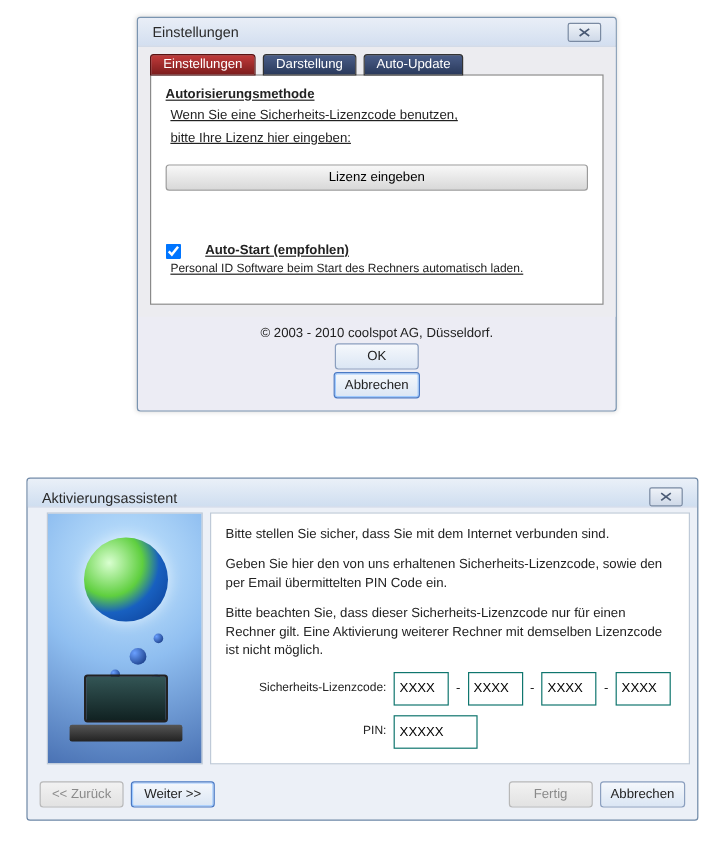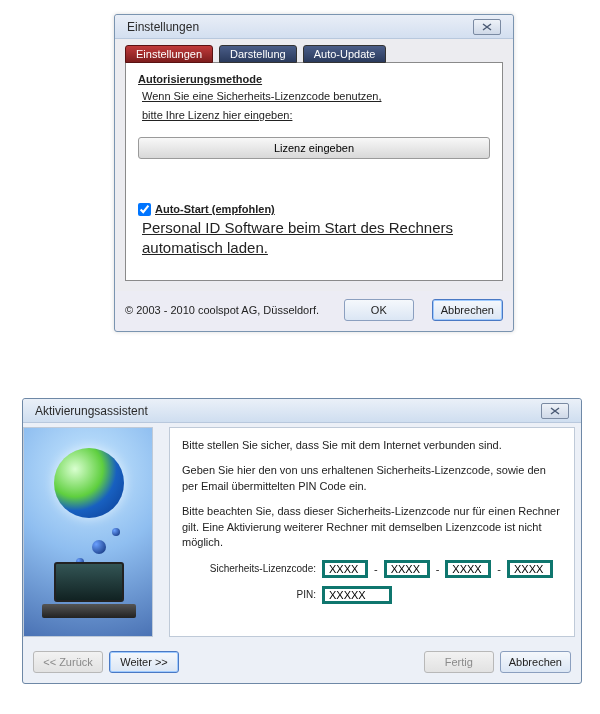--- a/index.html
+++ b/index.html
@@ -97,30 +97,31 @@
     margin-top: 10px;
     width: 100%;
     height: 22px;
     border: 1px solid #9a9a9a;
     border-radius: 3px;
     background: linear-gradient(#f8f8f8, #d8d8d8);
     font-size: 11px;
     cursor: default;
   }
   .spacer { height: 36px; }
-  .autostart { display: flex; align-items: center; gap: 4px; margin-top: 8px; }
+  .autostart { display: flex; align-items: center; gap: 20px; margin-top: 8px; }
   .autostart input { margin: 0; }
   .autostart-label { font-weight: bold; font-size: 11px; }
-  .panel .hint { font-size: 15px; margin-top: 2px; }
+  .panel .hint { font-size: 10px; margin-top: 2px; }
 
   .dialog1-footer {
     display: flex;
     align-items: center;
     padding: 8px 10px 10px 10px;
-    gap: 18px;
+    gap: 2px;
+    flex-direction: column;
   }
   .copyright {
     font-size: 11px;
     color: #222;
     flex: 1;
   }
   .btn {
     min-width: 70px;
     height: 22px;
     border: 1px solid #8b9fbf;
@@ -139,25 +140,26 @@
   
   .dialog2 {
     position: absolute;
     left: 22px;
     top: 398px;
     width: 560px;
     border: 1px solid #6e88a6;
     border-radius: 3px;
     background: #ecf0f7;
   }
-  .dialog2 .titlebar { background: linear-gradient(#eaf0f8, #cfdef0); }
+  .dialog2 .titlebar { background: linear-gradient(#eaf0f8, #cfdef0); align-items: flex-end; }
   .wizard-body {
     padding: 4px 6px 6px 0;
     display: flex;
-    gap: 16px;
+    gap: 6px;
+    margin-left: 16px;
   }
   .wizard-image {
     width: 130px;
     height: 210px;
     border: 1px solid #bfcad8;
     background: radial-gradient(circle at 65px 45px, #c9e9ff 0%, #8fbef0 45%, #4a72b4 100%);
     position: relative;
     overflow: hidden;
   }
   .globe {
@@ -224,23 +226,23 @@
     margin-top: 8px;
     justify-content: flex-start;
     padding-left: 14px;
   }
   .fieldrow label {
     width: 120px;
     text-align: right;
     font-size: 10px;
   }
   .codebox, .pinbox {
-    border: 3px solid #0f766e;
+    border: 1px solid #0f766e;
     background: #fff;
-    height: 18px;
+    height: 28px;
     font-size: 11px;
     text-align: left;
     padding: 0 4px;
   }
   .codebox { width: 46px; }
   .pinbox { width: 70px; }
   .dash { font-size: 11px; }
 
   .dialog2-footer {
     display: flex;

